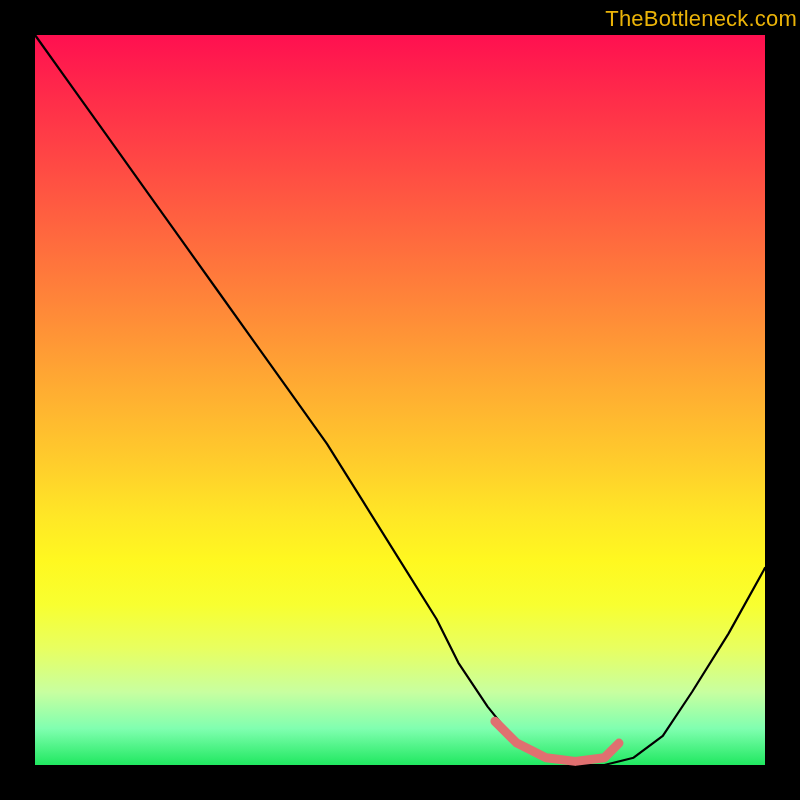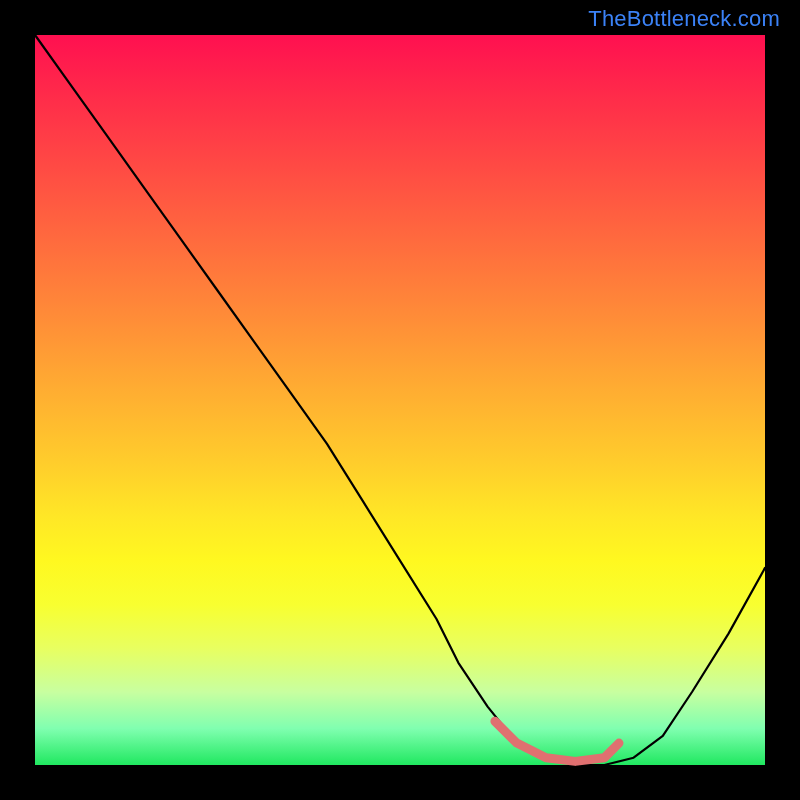--- a/index.html
+++ b/index.html
@@ -40,22 +40,22 @@
       #f8ff30 78%,
       #e8ff60 84%,
       #c8ffa0 90%,
       #80ffb0 95%,
       #20e860 100%
     );
   }
   .watermark {
     position: absolute;
     top: 6px;
-    right: 20px;
-    color: #3b82f6;
+    right: 3px;
+    color: #eab308;
     font-size: 22px;
     font-weight: 500;
     letter-spacing: 0.2px;
   }
   svg.curve {
     position: absolute;
     left: 0;
     top: 0;
     width: 730px;
     height: 730px;

